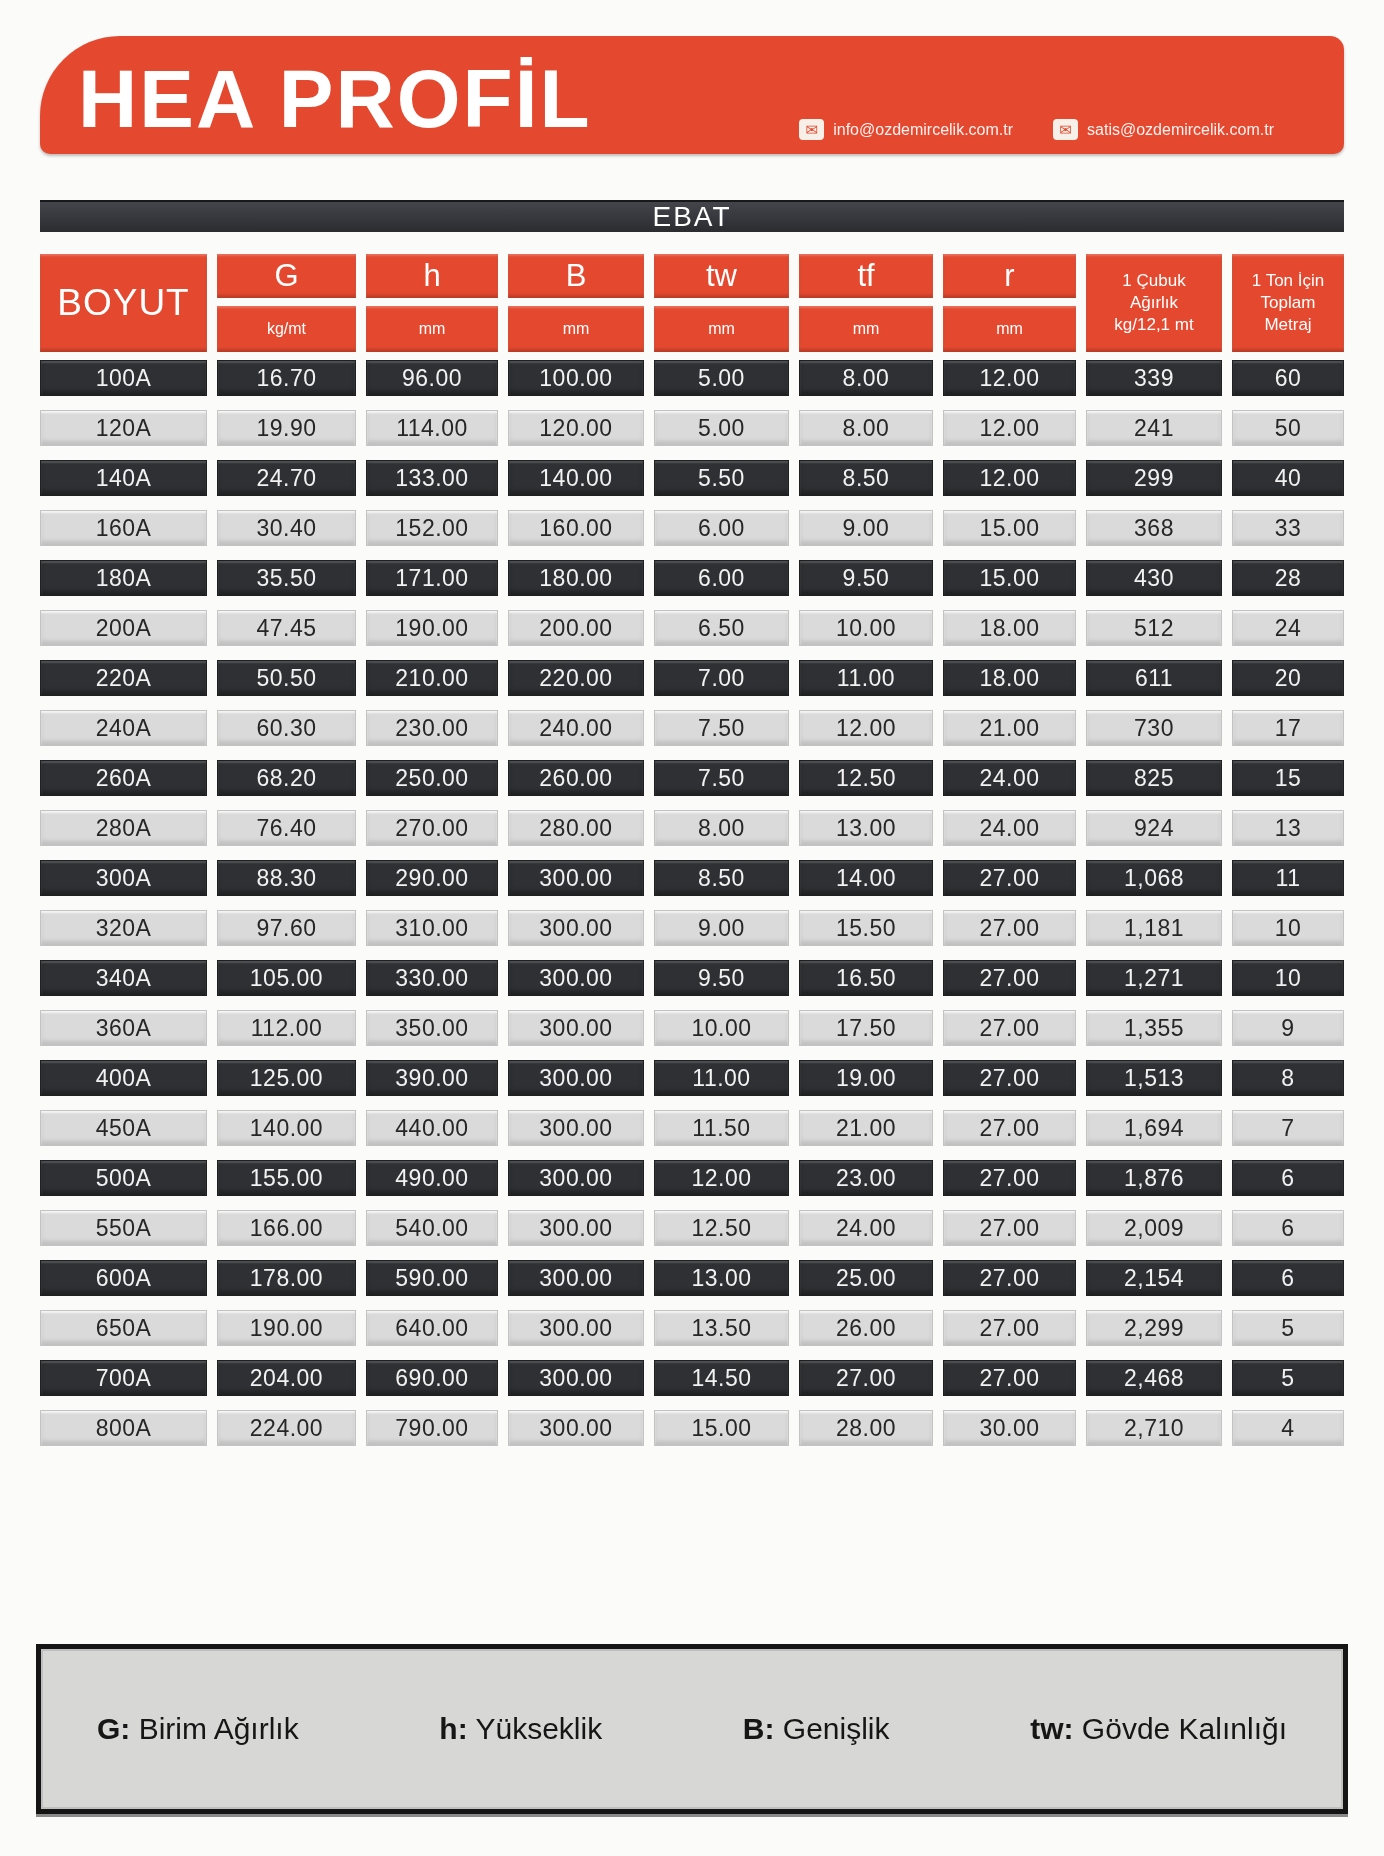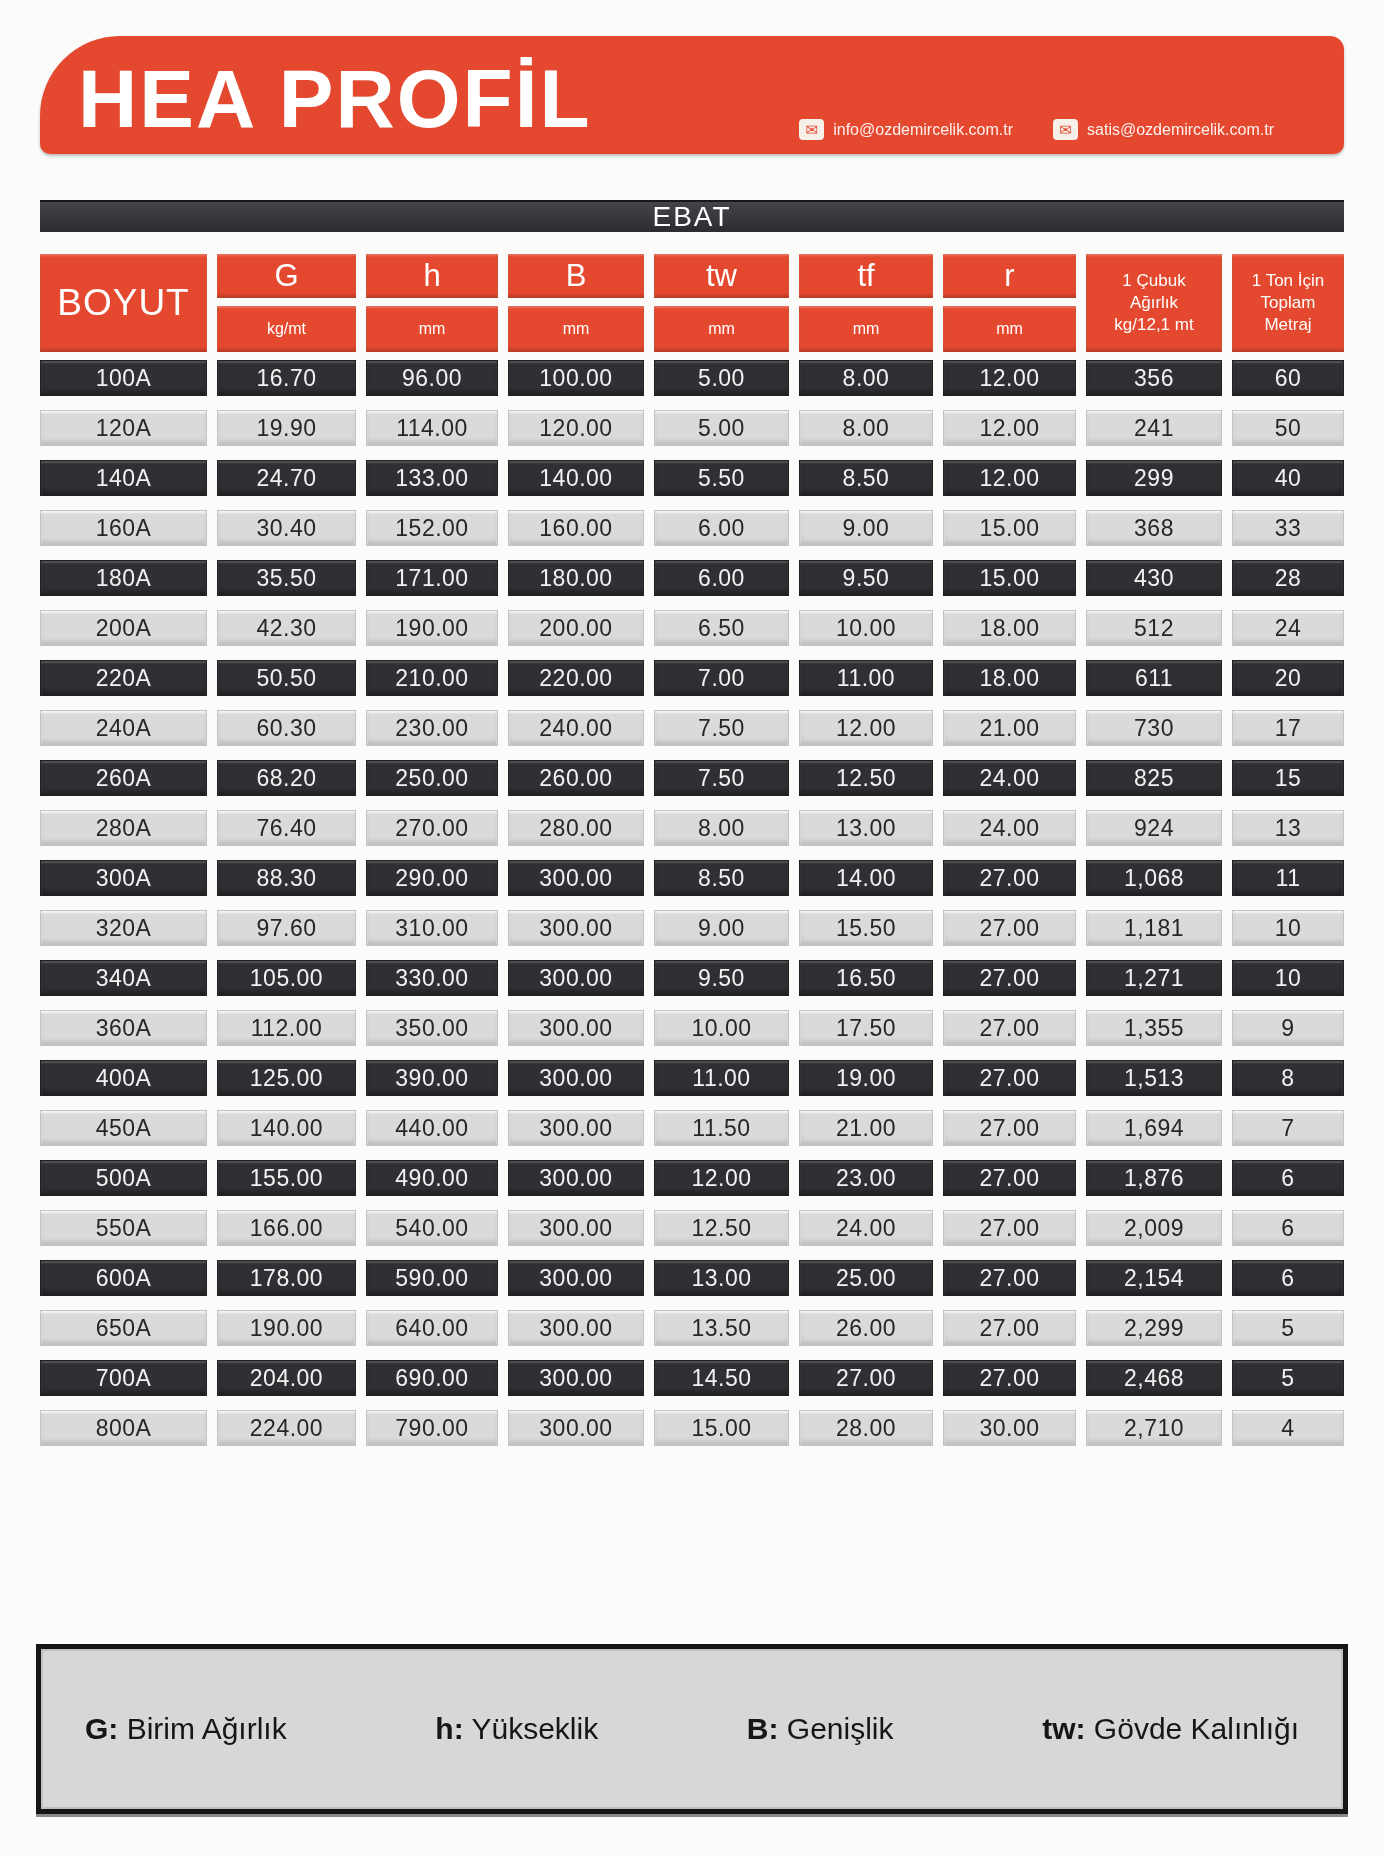--- a/index.html
+++ b/index.html
@@ -82,21 +82,21 @@
     box-shadow: inset 0 2px 2px rgba(255,255,255,.75), inset 0 -4px 4px rgba(0,0,0,.12);
   }
   
   .legend {
     position: absolute; left: 36px; top: 1644px;
     width: 1312px; height: 170px;
     background: #D7D7D6;
     border: 5px solid #151515;
     box-shadow: 0 3px 0 rgba(0,0,0,.45), inset 0 0 0 2px #bfbfbf;
     display: flex; flex-direction: column; justify-content: center;
-    gap: 30px; padding: 0 44px;
+    gap: 30px; padding: 0 56px;
   }
   .legend-line { display: flex; font-size: 30px; color: #161616; white-space: nowrap; }
   .legend-line.l1 { justify-content: space-between; }
   .legend-line.l2 { justify-content: center; gap: 130px; }
   .legend-line b { font-weight: 700; }
 </style>
 </head>
 <body>
 
 <div class="page">
@@ -141,21 +141,21 @@
   <div class="tbody">
 
   <div class="trow grid-cols dark">
         <div class="cell">100A</div>
         <div class="cell">16.70</div>
         <div class="cell">96.00</div>
         <div class="cell">100.00</div>
         <div class="cell">5.00</div>
         <div class="cell">8.00</div>
         <div class="cell">12.00</div>
-        <div class="cell">356</div>
+        <div class="cell">339</div>
         <div class="cell">60</div>
       </div>
       <div class="trow grid-cols light">
         <div class="cell">120A</div>
         <div class="cell">19.90</div>
         <div class="cell">114.00</div>
         <div class="cell">120.00</div>
         <div class="cell">5.00</div>
         <div class="cell">8.00</div>
         <div class="cell">12.00</div>
@@ -190,21 +190,21 @@
         <div class="cell">171.00</div>
         <div class="cell">180.00</div>
         <div class="cell">6.00</div>
         <div class="cell">9.50</div>
         <div class="cell">15.00</div>
         <div class="cell">430</div>
         <div class="cell">28</div>
       </div>
       <div class="trow grid-cols light">
         <div class="cell">200A</div>
-        <div class="cell">42.30</div>
+        <div class="cell">47.45</div>
         <div class="cell">190.00</div>
         <div class="cell">200.00</div>
         <div class="cell">6.50</div>
         <div class="cell">10.00</div>
         <div class="cell">18.00</div>
         <div class="cell">512</div>
         <div class="cell">24</div>
       </div>
       <div class="trow grid-cols dark">
         <div class="cell">220A</div>

